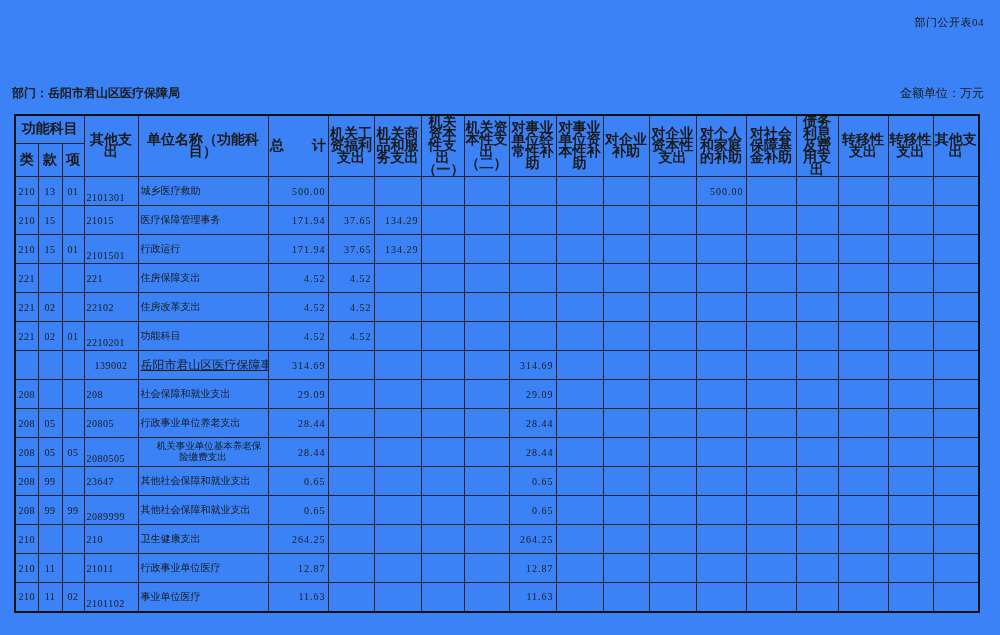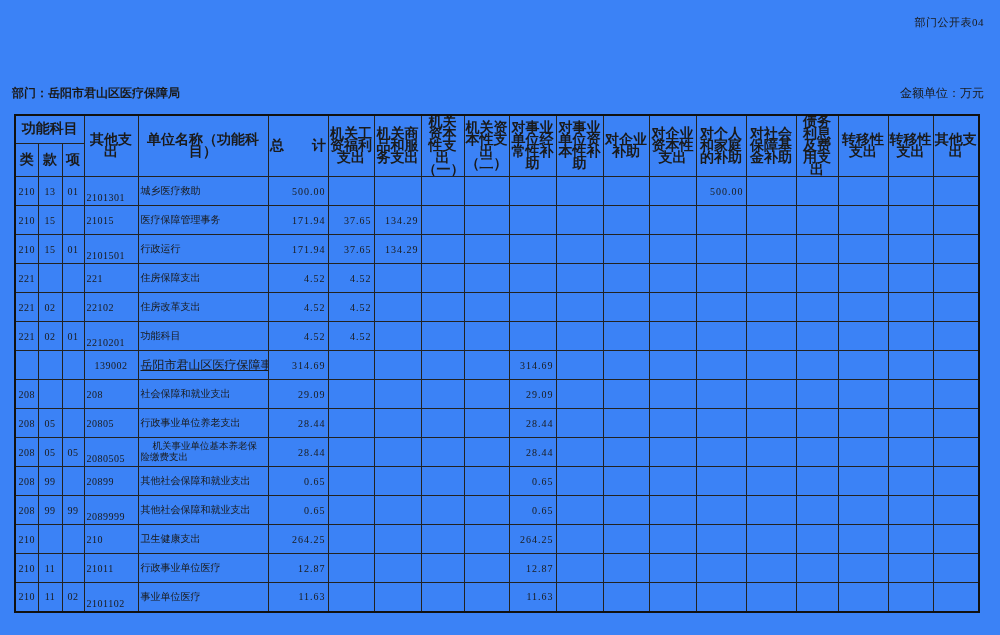--- a/index.html
+++ b/index.html
@@ -34,21 +34,21 @@
   tr.h2 { height:31px; }
   tbody tr { height:29px; }
   td.fn   { text-align:center; font-size:10px; letter-spacing:0.5px; }
   td.code { text-align:left; font-size:10px; letter-spacing:0.5px; padding-left:2px; }
   td.code.bottom { vertical-align:bottom; line-height:11px; padding-bottom:2px;margin-top:39px; }
   td.code.center { text-align:center; padding-left:0; }
   td.name { font-size:10px; padding:0 2px; line-height:12px; }
   td.name.left   { text-align:left;font-family:Liberation Serif, serif; }
   td.name.center { text-align:left; }
   td.name.center-small { text-align:right; font-size:12px; white-space:nowrap;text-decoration:underline; }
-  td.name.indent-wrap  { text-align:left; font-size:9.5px; word-break:break-all;
+  td.name.indent-wrap  { text-align:center; font-size:9.5px; word-break:break-all;
                          text-indent:12px; line-height:11px;margin-top:20px; }
   td.num  { text-align:right; font-size:10px; letter-spacing:1px;
             padding-right:2px; white-space:nowrap; }
 </style>
 </head>
 <body>
 
 <div class="page">
   <div class="doc-label">部门公开表04</div>
   <div class="meta-row">
@@ -324,21 +324,21 @@
           <td class="num"></td>
           <td class="num"></td>
           <td class="num"></td>
           <td class="num"></td>
           <td class="num"></td>
         </tr>
         <tr>
           <td class="fn">208</td>
           <td class="fn">99</td>
           <td class="fn"></td>
-          <td class="code middle">20899</td>
+          <td class="code middle">23647</td>
           <td class="name left">其他社会保障和就业支出</td>
           <td class="num">0.65</td>
           <td class="num"></td>
           <td class="num"></td>
           <td class="num"></td>
           <td class="num"></td>
           <td class="num">0.65</td>
           <td class="num"></td>
           <td class="num"></td>
           <td class="num"></td>

